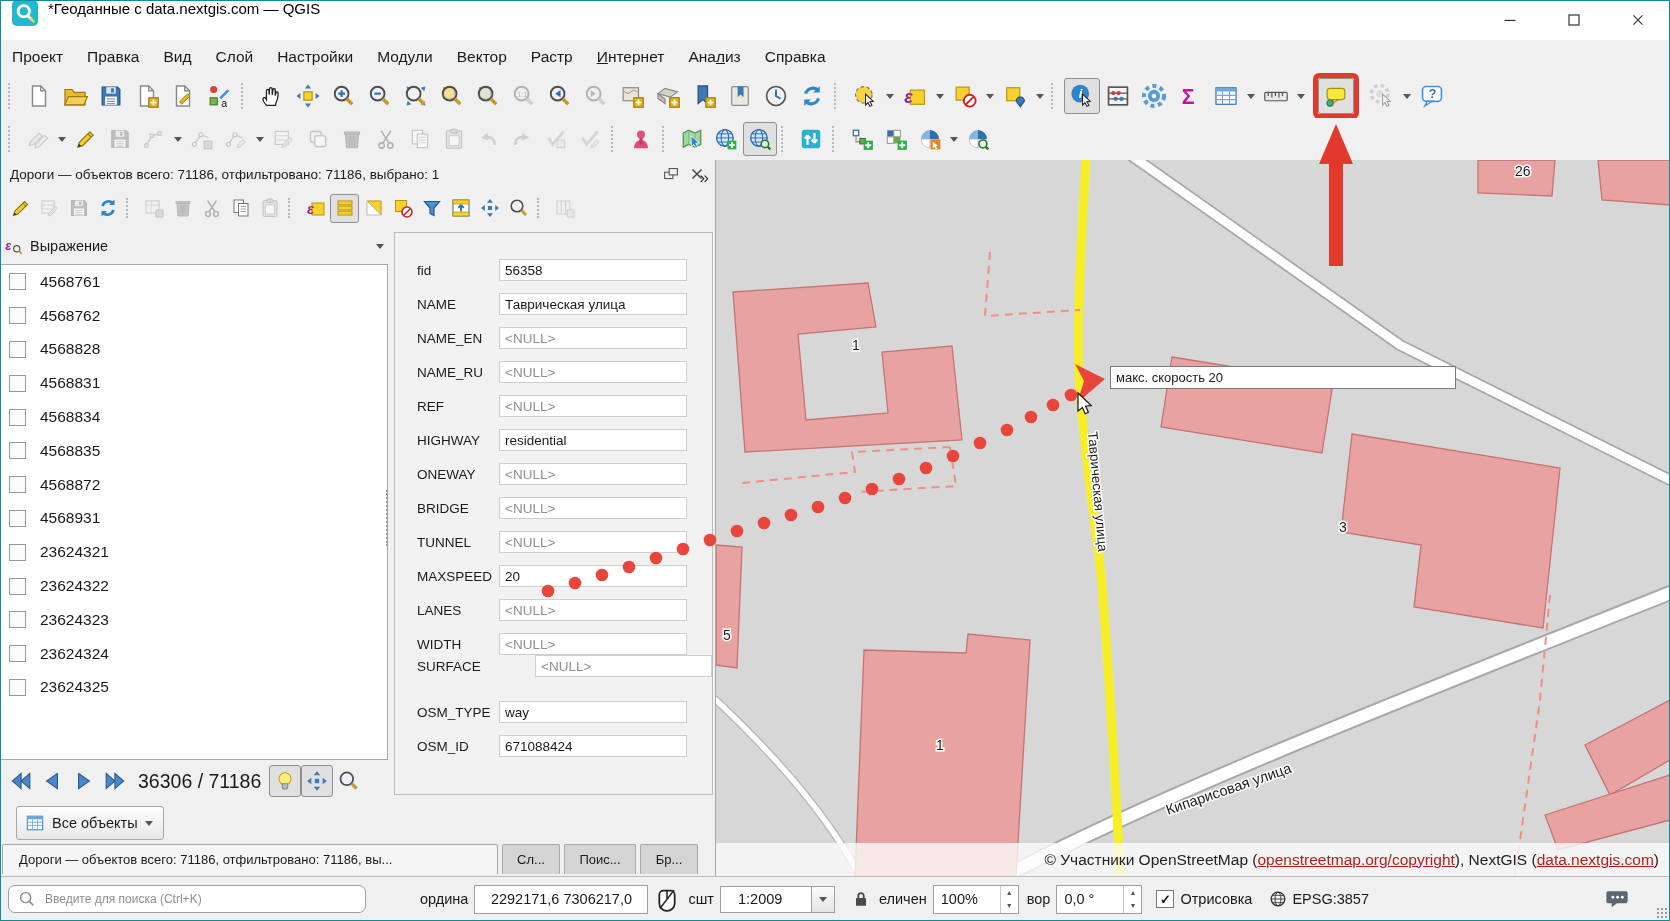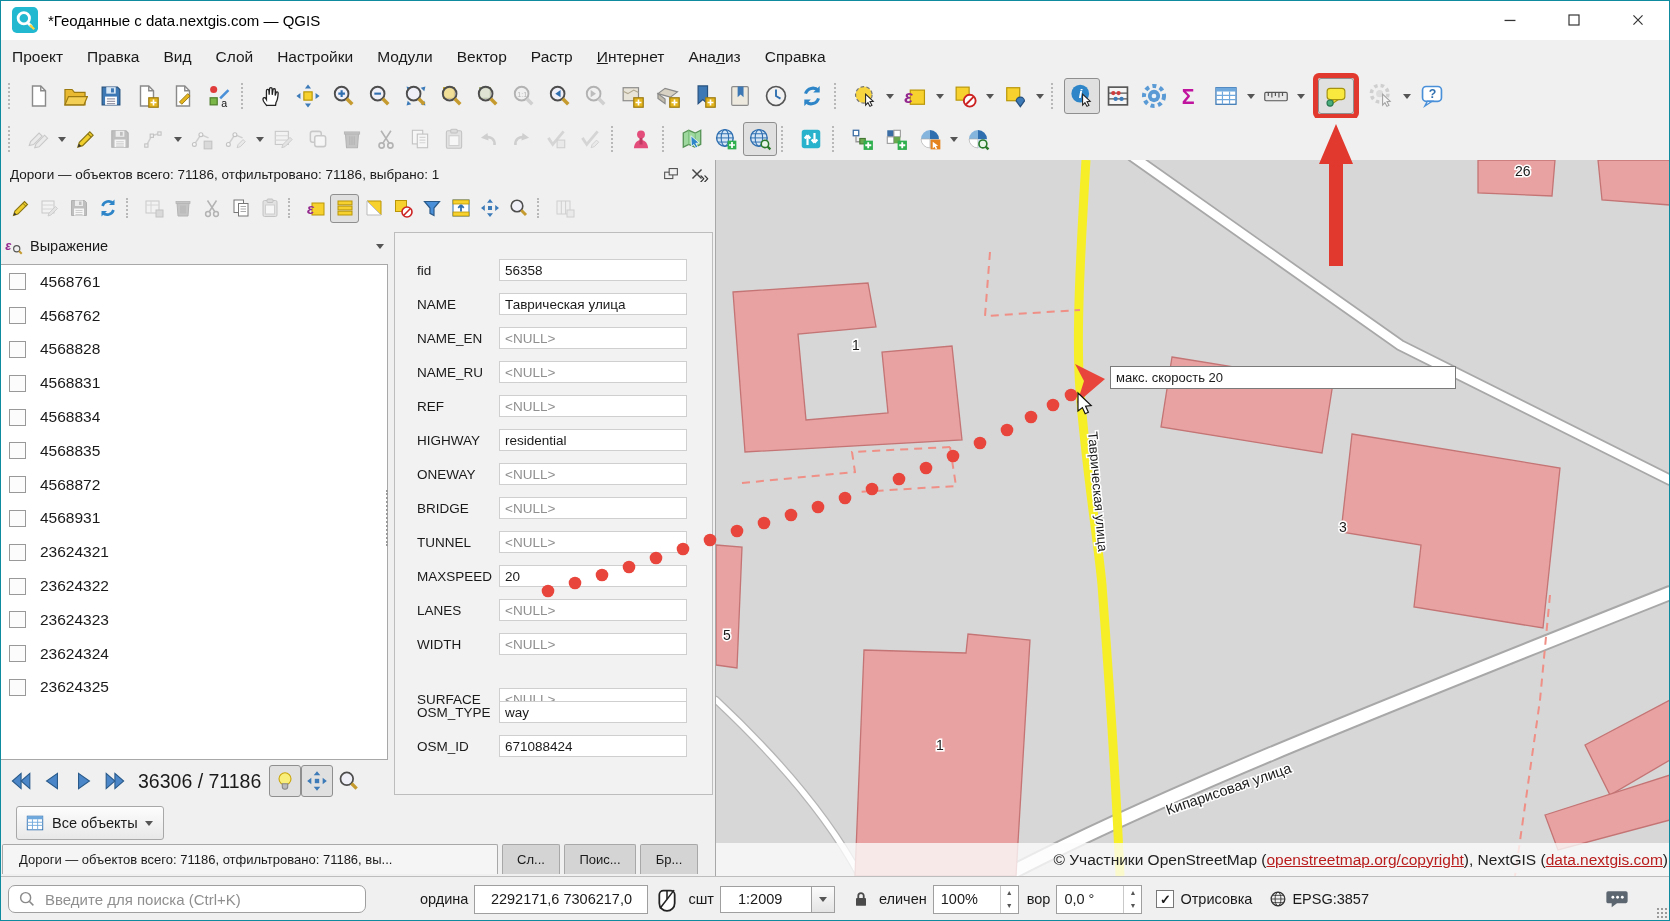--- a/index.html
+++ b/index.html
@@ -1,20 +1,20 @@
 <!DOCTYPE html>
 <html><head>
 <meta charset="utf-8">
 <style>
   html,body{margin:0;padding:0}
   body{width:1670px;height:921px;position:relative;overflow:hidden;background:#f0f0f0;
        font-family:"Liberation Sans",sans-serif;color:#1a1a1a;}
   .frame{position:absolute;inset:0;border:1px solid #0f8ba0;pointer-events:none;z-index:400}
   
-  .titlebar{position:absolute;left:0;top:0;width:1670px;height:40px;background:#fff;display:flex;align-items:center;padding:0 0 0 12px;box-sizing:border-box}
+  .titlebar{position:absolute;left:0;top:0;width:1670px;height:40px;background:#fff;display:flex;align-items:flex-start;padding:0 0 0 12px;box-sizing:border-box}
   .titlebar .logo{width:26px;height:26px;display:inline-block}
   .titlebar .ttl{margin-left:10px;font-size:15px;color:#000}
   .winctls{margin-left:auto;display:flex;height:40px}
   .winctl{width:64px;height:40px;display:flex;align-items:center;justify-content:center}
   .winctl .icn{width:20px;height:20px}
   
   .menubar{position:absolute;left:0;top:40px;width:1670px;height:33px;background:#f0f0f0;display:flex;align-items:center;font-size:15.5px;border-bottom:1px solid #e2e2e2}
   .mitem{padding:0 12px;height:33px;display:flex;align-items:center}
   .u{text-decoration:underline}
   
@@ -68,27 +68,27 @@
   .vtoggles{position:absolute;right:8px;top:2px;display:flex;gap:6px}
   .vtoggles .tbtn{width:28px;height:28px}
   .vtoggles .icn{width:22px;height:22px}
   .p-tabs{position:absolute;left:2px;top:682px;width:714px;height:32px;display:flex;gap:4px;align-items:flex-end}
   .tab{background:#d4d4d4;border:1px solid #a8a8a8;border-bottom:none;height:30px;display:flex;align-items:center;justify-content:center;font-size:13px;padding:0 28px;box-sizing:border-box;border-radius:2px 2px 0 0}
   .tab.active{background:#f5f5f5;width:496px;justify-content:flex-start;padding-left:16px}
   .tab.g{width:58px}.tab.g2{width:72px}
   
   .map{position:absolute;left:716px;top:160px;width:954px;height:716px;overflow:hidden;background:#d7d7d7}
   .tooltip{position:absolute;left:394px;top:206px;width:346px;height:23px;background:#fff;border:1px solid #7a7a7a;font-size:13px;line-height:21px;padding-left:5px;box-sizing:border-box;z-index:20}
-  .attrib{position:absolute;left:0;bottom:0;width:100%;height:33px;background:rgba(253,253,253,.78);display:flex;align-items:center;justify-content:flex-end;padding-right:2px;box-sizing:border-box;font-size:15.5px;color:#222;z-index:10}
+  .attrib{position:absolute;left:0;bottom:0;width:100%;height:33px;background:rgba(253,253,253,.78);display:flex;align-items:center;justify-content:flex-end;padding-right:11px;box-sizing:border-box;font-size:15.5px;color:#222;z-index:10}
   .attrib .link{color:#b91c1c;text-decoration:underline}
   .overlay{position:absolute;left:0;top:160px;width:1670px;height:716px;pointer-events:none;z-index:150}
   
   .statusbar{position:absolute;left:0;top:876px;width:1670px;height:45px;background:#f0f0f0;border-top:1px solid #bdbdbd;display:flex;align-items:center;padding:0 8px;box-sizing:border-box;font-size:14.5px}
   .searchbox{width:358px;height:28px;border:1px solid #9f9f9f;border-radius:7px;background:#fff;display:flex;align-items:center;padding:0 8px;gap:6px;box-sizing:border-box}
-  .searchbox input{border:none;outline:none;flex:1;font-size:15px;font-family:"Liberation Sans",sans-serif;color:#444;background:transparent}
+  .searchbox input{border:none;outline:none;flex:1;font-size:12px;font-family:"Liberation Sans",sans-serif;color:#444;background:transparent}
   .searchbox input::placeholder{color:#8f8f8f}
   .slabel{margin-left:8px;white-space:nowrap}
   .coordbox{width:172px;height:27px;border:1px solid #9f9f9f;background:#fff;display:flex;align-items:center;justify-content:center;margin-left:6px;white-space:nowrap}
   .combo{display:flex;margin-left:6px;height:27px}
   .combo .cval{width:92px;border:1px solid #9f9f9f;background:#fff;display:flex;align-items:center;padding-left:17px;box-sizing:border-box}
   .combo .cbtn{width:22px;border:1px solid #9f9f9f;border-left:none;background:linear-gradient(#fbfbfb,#e4e4e4);display:flex;align-items:center;justify-content:center}
   .spin{display:flex;height:27px;border:1px solid #9f9f9f;background:#fff;margin-left:6px}
   .spin .val{padding:0 7px;display:flex;align-items:center;min-width:52px}
   .spin .arrows{width:17px;border-left:1px solid #c9c9c9;display:flex;flex-direction:column}
   .spin .arrows span{flex:1;display:flex;align-items:center;justify-content:center;font-size:7px;color:#555}
@@ -1204,21 +1204,21 @@
         <span class="fval">20</span>
       </div>
       <div class="frow" style="top: 365px;">
         <span class="flabel">LANES</span>
         <span class="fval nullval">&lt;NULL&gt;</span>
       </div>
       <div class="frow" style="top: 399px;">
         <span class="flabel">WIDTH</span>
         <span class="fval nullval">&lt;NULL&gt;</span>
       </div>
-      <div class="frow" style="top: 454px;">
+      <div class="frow" style="top: 421px; gap: 36px;">
         <span class="flabel">SURFACE</span>
         <span class="fval nullval">&lt;NULL&gt;</span>
       </div>
       <div class="frow" style="top: 467px;">
         <span class="flabel">OSM_TYPE</span>
         <span class="fval">way</span>
       </div>
       <div class="frow" style="top: 501px;">
         <span class="flabel">OSM_ID</span>
         <span class="fval">671088424</span>

